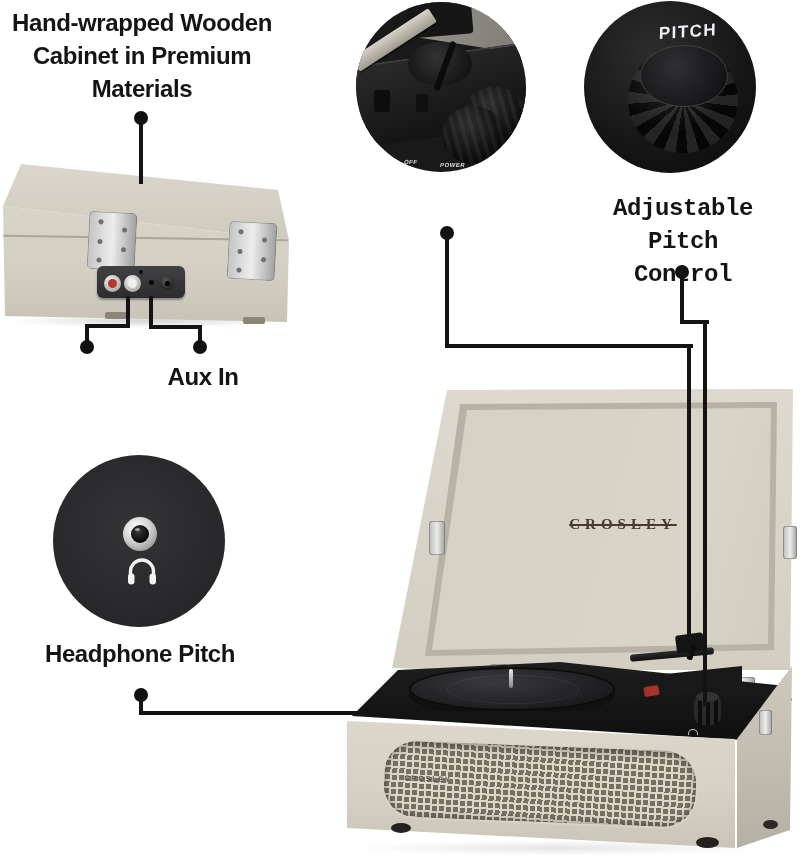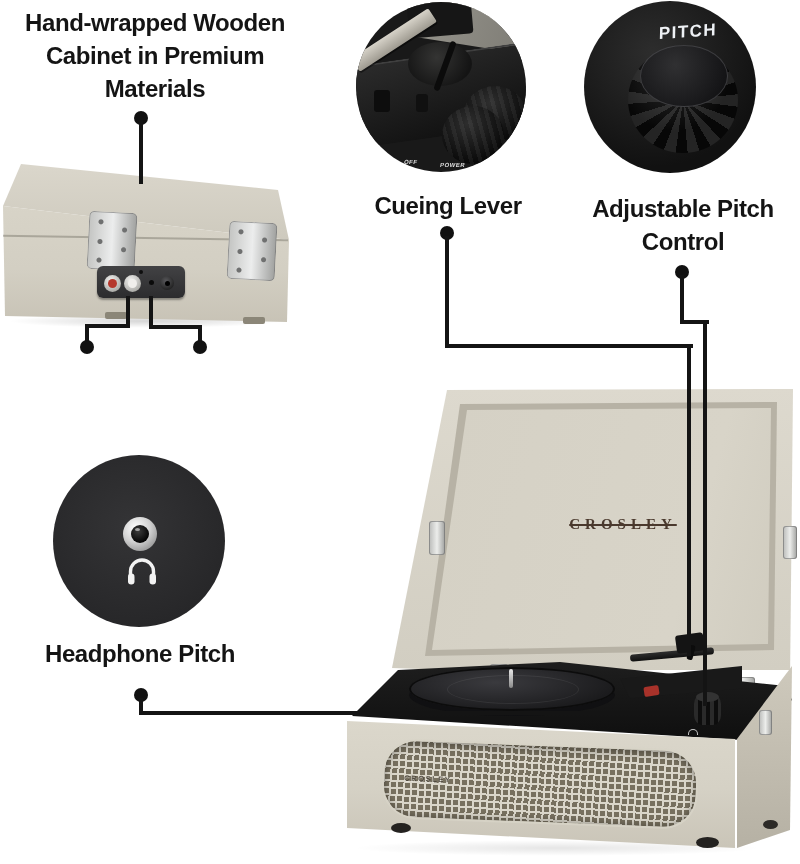--- a/index.html
+++ b/index.html
@@ -18,21 +18,21 @@
   .metal{background:linear-gradient(90deg,#b9bab8,#ecedeb 50%,#9fa09e);
          box-shadow:inset 0 0 0 1px rgba(100,100,100,.55);border-radius:3px;}
   .jack{border-radius:50%;}
   .jack-core{position:absolute;inset:4px;border-radius:50%;}
 </style>
 </head>
 <body>
 
 <div id="canvas">
 
-  <div class="abs callout" style="left:8px;top:6px;width:268px;margin-left:13px;">Hand-wrapped Wooden
+  <div class="abs callout" style="left:8px;top:6px;width:268px;">Hand-wrapped Wooden
 Cabinet in Premium
 Materials</div>
   <div class="abs dot" style="left:134px;top:111px;"></div>
   <div class="abs ln" style="left:139px;top:120px;width:4px;height:64px;"></div>
 
   <div class="abs" style="left:0;top:160px;width:295px;height:85px;z-index:2;
        clip-path:polygon(21px 4px,278px 30px,289px 80px,3px 46px);
        background:linear-gradient(180deg,#dbd7cc,#cdc9bd);"></div>
   <div class="abs" style="left:0;top:200px;width:295px;height:126px;z-index:2;
        clip-path:polygon(3px 6px,289px 40px,287px 122px,5px 116px);
@@ -79,20 +79,21 @@
 
   <div class="abs ln" style="left:126px;top:296px;width:4px;height:32px;"></div>
   <div class="abs ln" style="left:85px;top:324px;width:45px;height:4px;"></div>
   <div class="abs ln" style="left:85px;top:324px;width:4px;height:20px;"></div>
   <div class="abs dot" style="left:80px;top:340px;"></div>
 
   <div class="abs ln" style="left:149px;top:296px;width:4px;height:33px;"></div>
   <div class="abs ln" style="left:149px;top:325px;width:53px;height:4px;"></div>
   <div class="abs ln" style="left:198px;top:325px;width:4px;height:20px;"></div>
   <div class="abs dot" style="left:193px;top:340px;"></div>
+  <div class="abs callout" style="left:143px;top:360px;width:120px;">Aux In</div>
 
   <div class="abs inset-circle" style="left:356px;top:2px;width:170px;height:170px;background:#191919;">
     <div class="abs" style="left:108px;top:-4px;width:70px;height:24px;background:#d7d4ca;transform:rotate(10deg);"></div>
     <div class="abs" style="left:58px;top:-6px;width:120px;height:50px;transform:rotate(9deg);
          background:linear-gradient(100deg,#97958d,#7d7b74);"></div>
     <div class="abs" style="left:52px;top:-4px;width:64px;height:38px;background:#161616;border-radius:4px;transform:rotate(-5deg);"></div>
     <div class="abs" style="left:2px;top:52px;width:168px;height:80px;border-radius:8px;transform:rotate(-8deg);
          background:linear-gradient(170deg,#2b2b2b,#0e0e0e);border-top:2px solid #3f3f3f;"></div>
     <div class="abs" style="left:52px;top:40px;width:64px;height:44px;border-radius:50%;
          background:radial-gradient(circle at 45% 35%,#343433,#141414 75%);"></div>
@@ -105,38 +106,37 @@
          background:repeating-linear-gradient(75deg,rgba(255,255,255,.05) 0 4px,transparent 4px 9px),
                     radial-gradient(circle at 42% 30%,#2e2e2e,#0a0a0a 72%);"></div>
     <div class="abs" style="left:86px;top:104px;width:62px;height:58px;border-radius:50%;
          background:repeating-linear-gradient(75deg,rgba(255,255,255,.05) 0 4px,transparent 4px 9px),
                     radial-gradient(circle at 42% 30%,#2e2e2e,#0a0a0a 72%);"></div>
     <div class="abs" style="left:48px;top:157px;font-size:6px;font-weight:700;color:rgba(240,240,240,.9);
          transform:skewX(-10deg);letter-spacing:.5px;">OFF</div>
     <div class="abs" style="left:84px;top:160px;font-size:6px;font-weight:700;color:rgba(240,240,240,.9);
          transform:skewX(-10deg);letter-spacing:.5px;">POWER</div>
   </div>
-  <div class="abs callout" style="left:348px;top:189px;width:200px;">Cueing Lever</div>
   <div class="abs dot" style="left:440px;top:226px;"></div>
   <div class="abs ln" style="left:445px;top:236px;width:4px;height:112px;"></div>
   <div class="abs ln" style="left:445px;top:344px;width:248px;height:4px;"></div>
   <div class="abs ln" style="left:687px;top:344px;width:4px;height:312px;"></div>
 
   <div class="abs inset-circle" style="left:584px;top:1px;width:172px;height:172px;
        background:radial-gradient(circle at 40% 30%,#2d2d2d,#111 72%);">
     <div class="abs" style="left:49px;top:21px;width:110px;text-align:center;font-size:17px;font-weight:700;
          letter-spacing:1.5px;color:#eef1f5;transform:rotate(-4deg) skewX(-5deg);">PITCH</div>
     <div class="abs" style="left:44px;top:46px;width:110px;height:106px;border-radius:50%;
          background:radial-gradient(circle at 42% 28%,rgba(255,255,255,.14),rgba(255,255,255,0) 55%),
                     repeating-conic-gradient(from -20deg at 50% 50%,#242424 0deg 13deg,#070707 13deg 26deg);"></div>
     <div class="abs" style="left:56px;top:44px;width:86px;height:60px;border-radius:50%;
          background:radial-gradient(circle at 40% 32%,#303032,#141416 78%);
          border:1px solid rgba(95,95,100,.5);"></div>
   </div>
-  <div class="abs callout" style="left:583px;top:192px;width:200px;">Adjustable Pitch
+  <div class="abs callout" style="left:583px;top:192px;width:200px;font-family:Liberation Mono, monospace;">Adjustable Pitch
 Control</div>
   <div class="abs dot" style="left:675px;top:265px;"></div>
   <div class="abs ln" style="left:680px;top:275px;width:4px;height:49px;"></div>
   <div class="abs ln" style="left:680px;top:320px;width:29px;height:4px;"></div>
   <div class="abs ln" style="left:703px;top:320px;width:4px;height:386px;"></div>
 
   <div class="abs inset-circle" style="left:53px;top:455px;width:172px;height:172px;
        background:radial-gradient(circle at 46% 42%,#343436,#262628 78%);">
     <div class="abs jack" style="left:70px;top:62px;width:34px;height:34px;position:absolute;
          background:radial-gradient(circle at 38% 32%,#ffffff,#d2d2d2 45%,#8f8f8f 85%);">

